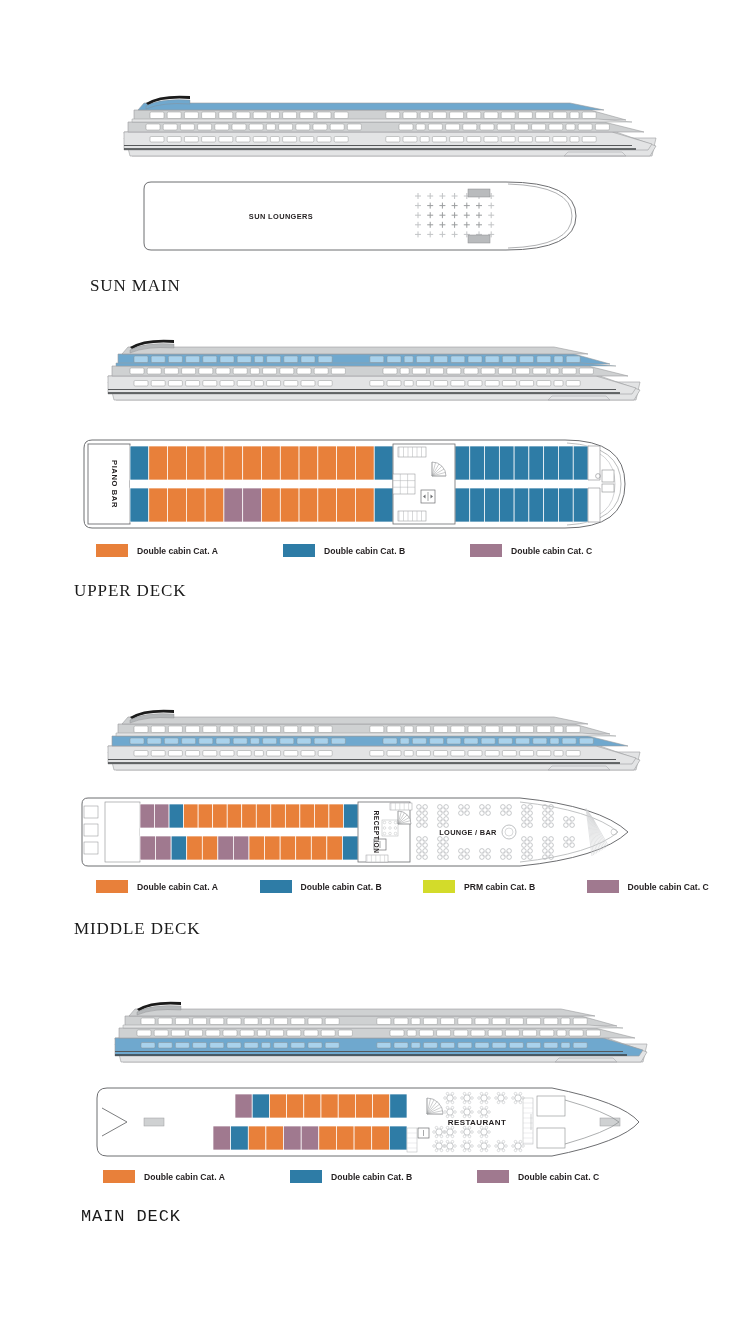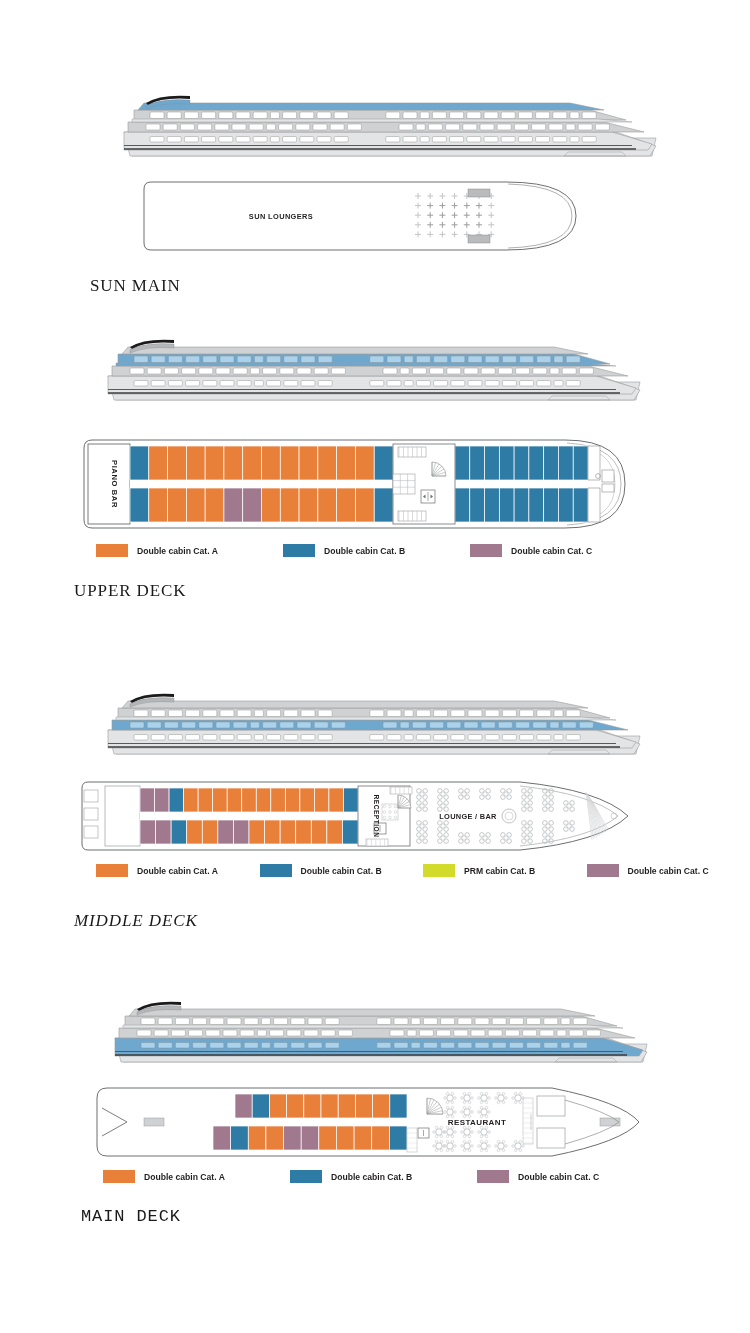--- a/index.html
+++ b/index.html
@@ -451,21 +451,21 @@
       </div>
       <div class="legend-item">
         <span class="legend-swatch" style="background: rgb(160, 121, 143);"></span>
         <span class="legend-label">Double cabin Cat. C</span>
       </div>
     </div>
 
   <div class="deck-title" style="margin-top:24px;">UPPER DECK</div>
 </div>
 
-<div class="deck-block" id="blk-middle" style="top:684px;">
+<div class="deck-block" id="blk-middle" style="top:700px;">
 
   <div class="profile-wrap">
     <svg width="750" height="80" viewBox="0 0 750 80" class="profile-svg">
       <g id="prof-middle">
           <path d="M108,52 L580,52 L640,52 L636,70 L116,70 Z" fill="#E3E4E5" stroke="#9a9c9e" stroke-width="0.6"></path>
           <path d="M108,46 L600,46 L640,60 L634,70 L114,70 Z" fill="#E3E4E5" stroke="#9a9c9e" stroke-width="0.6"></path>
           <path d="M108,46 L596,46 L636,58 L632,64 L108,64 Z" fill="#E3E4E5" stroke="#9a9c9e" stroke-width="0.6"></path>
           <line x1="108" y1="63" x2="620" y2="63" stroke="#3b3f41" stroke-width="1.6"></line>
           <line x1="108" y1="59.5" x2="616" y2="59.5" stroke="#57595b" stroke-width="1"></line>
           <path d="M112,36 L588,36 L628,46 L112,46 Z" fill="#6FA8CE" stroke="#9a9c9e" stroke-width="0.6"></path>
@@ -787,21 +787,21 @@
       <div class="legend-item">
         <span class="legend-swatch" style="background: rgb(211, 219, 42);"></span>
         <span class="legend-label">PRM cabin Cat. B</span>
       </div>
       <div class="legend-item">
         <span class="legend-swatch" style="background: rgb(160, 121, 143);"></span>
         <span class="legend-label">Double cabin Cat. C</span>
       </div>
     </div>
 
-  <div class="deck-title" style="margin-top:34px;font-style:italic;">MIDDLE DECK</div>
+  <div class="deck-title" style="margin-top:26px;">MIDDLE DECK</div>
 </div>
 
 <div class="deck-block" id="blk-main" style="top:992px;margin-left:7px;">
 
   <div class="profile-wrap">
     <svg width="750" height="78" viewBox="0 0 750 78" class="profile-svg">
       <g id="prof-main">
           <path d="M108,52 L580,52 L640,52 L636,70 L116,70 Z" fill="#E3E4E5" stroke="#9a9c9e" stroke-width="0.6"></path>
           <path d="M108,46 L600,46 L640,60 L634,70 L114,70 Z" fill="#E3E4E5" stroke="#9a9c9e" stroke-width="0.6"></path>
           <path d="M108,46 L596,46 L636,58 L632,64 L108,64 Z" fill="#6FA8CE" stroke="#9a9c9e" stroke-width="0.6"></path>

